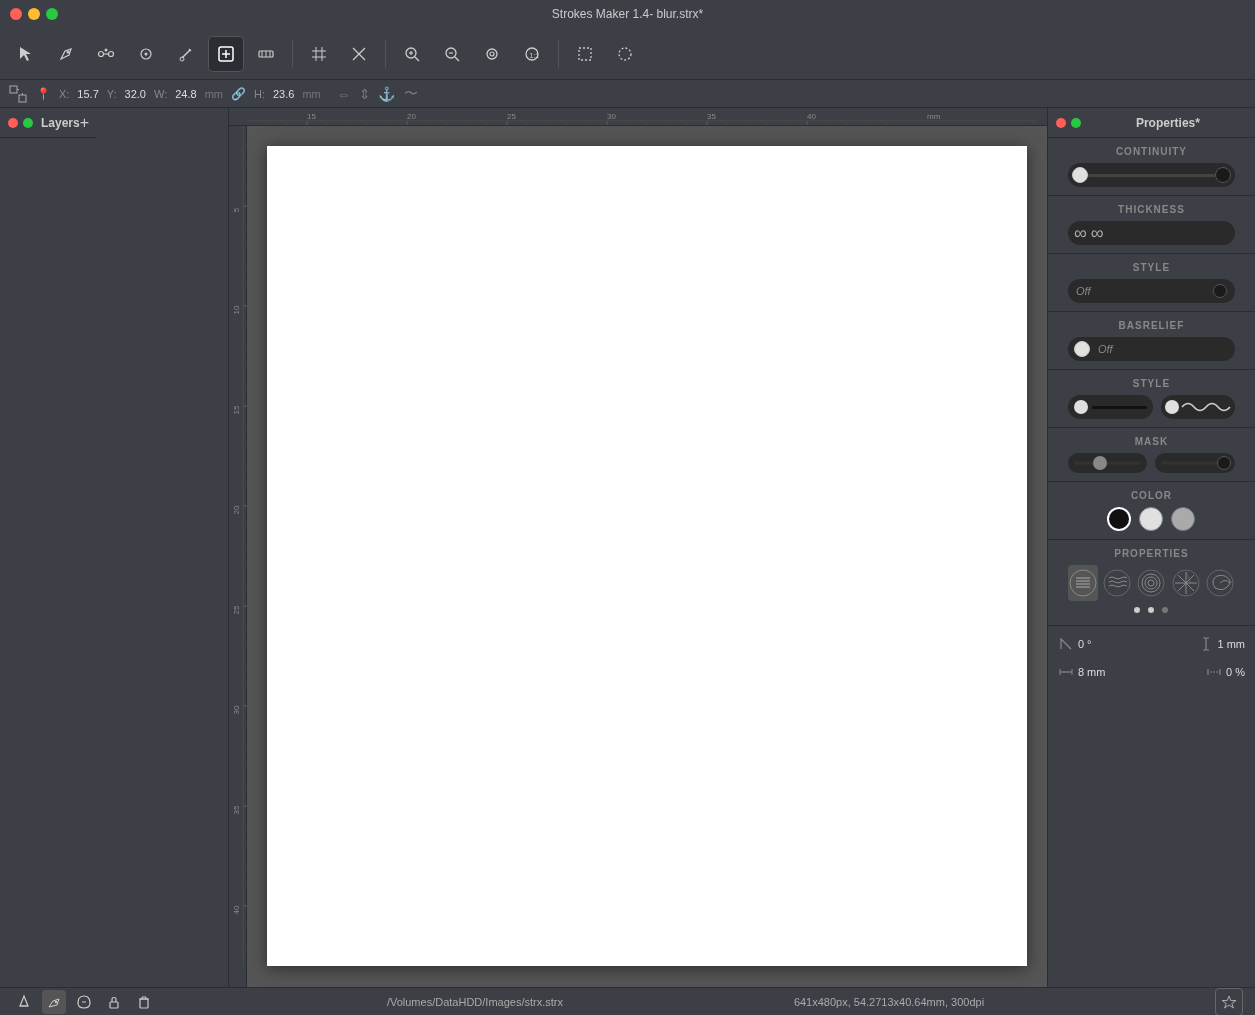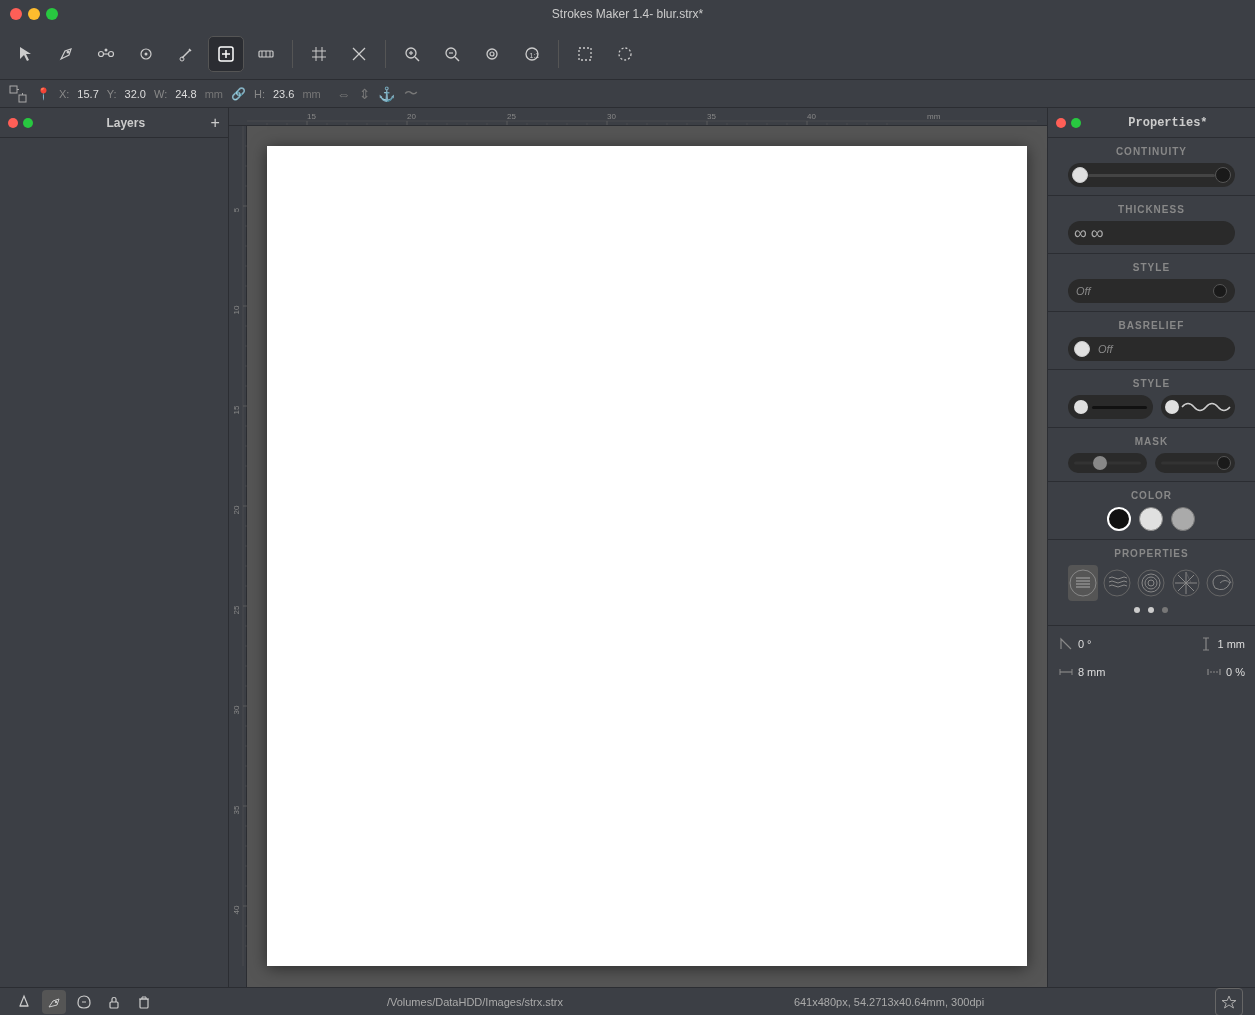--- a/index.html
+++ b/index.html
@@ -96,21 +96,21 @@
     #main {
       display: flex;
       height: calc(1015px - 28px - 52px - 28px - 28px);
     }
 
     
     #left-panel {
       width: 242px;
       background: #3c3f45;
       display: flex;
-      flex-direction: column;
+      flex-direction: row;
       border-right: 1px solid #2b2d32;
     }
     #layers-header {
       height: 30px;
       background: #3c3f45;
       display: flex;
       align-items: center;
       padding: 0 8px;
       border-bottom: 1px solid #2b2d32;
       position: relative;
@@ -262,21 +262,20 @@
       border-radius: 50%;
     }
     .ptl-close { background: #ff5f57; }
     .ptl-green { background: #28c840; }
     #props-header .props-title {
       flex: 1;
       text-align: center;
       font-size: 12px;
       color: #ccc;
       font-weight: 600;
-      font-family: Liberation Mono, monospace;
     }
 
     
     .prop-section {
       padding: 8px 20px;
       border-bottom: 1px solid #2b2d32;
     }
     .prop-label {
       font-size: 10px;
       color: #888;

